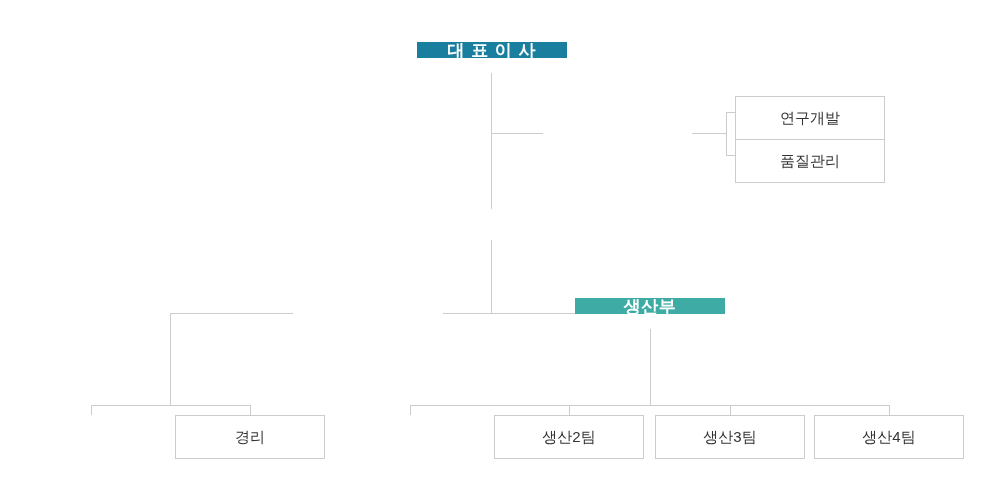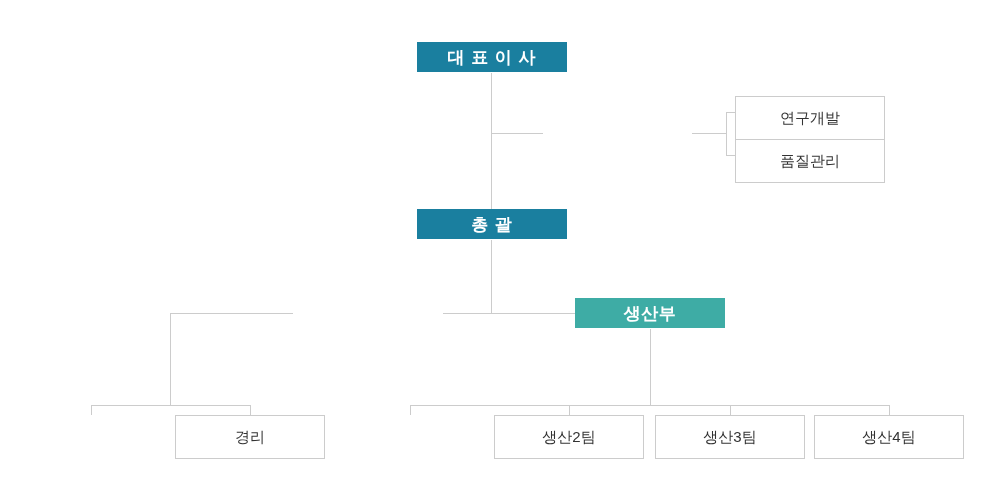--- a/index.html
+++ b/index.html
@@ -14,21 +14,21 @@
     background: #ffffff;
     overflow: hidden;
   }
   .line {
     position: absolute;
     background: var(--line, #cccccc);
   }
   .box {
     position: absolute;
     width: 150px;
-    height: 30px;
+    height: 16px;
     display: flex;
     align-items: center;
     justify-content: center;
     white-space: nowrap;
   }
   .box.dark {
     background: var(--box-dark, #1a7f9f);
     color: var(--text-light, #ffffff);
     font-weight: bold;
     font-size: 17px;
@@ -78,23 +78,20 @@
     <span>대 표 이 사</span>
   </div>
 
   <div class="box plain" style="left:735px; top:96px">
     <span>연구개발</span>
   </div>
   <div class="box plain" style="left:735px; top:139px">
     <span>품질관리</span>
   </div>
 
-  <div class="box dark" style="left:417px; top:209px">
-    <span>총 괄</span>
-  </div>
 
   <div class="box teal" style="left:575px; top:298px">
     <span>생산부</span>
   </div>
 
   <div class="box plain" style="left:175px; top:415px">
     <span>경리</span>
   </div>
   <div class="box plain" style="left:494px; top:415px">
     <span>생산2팀</span>

